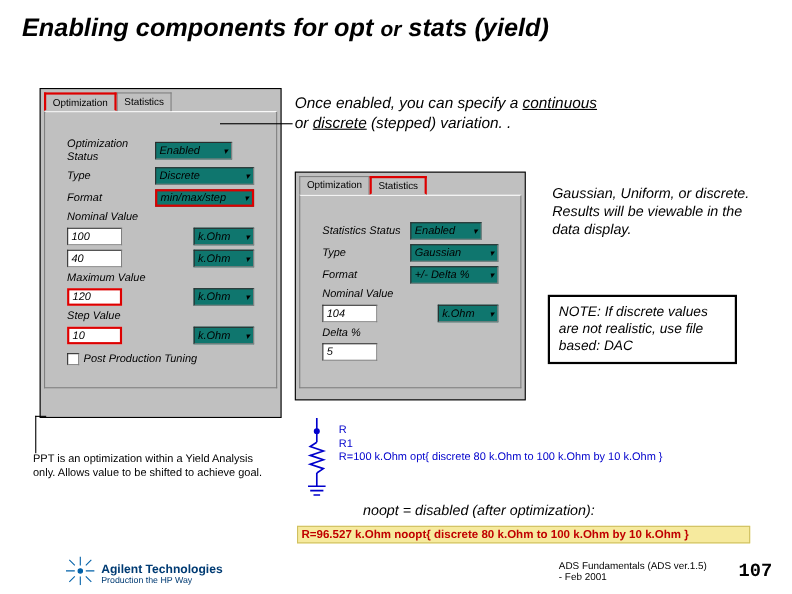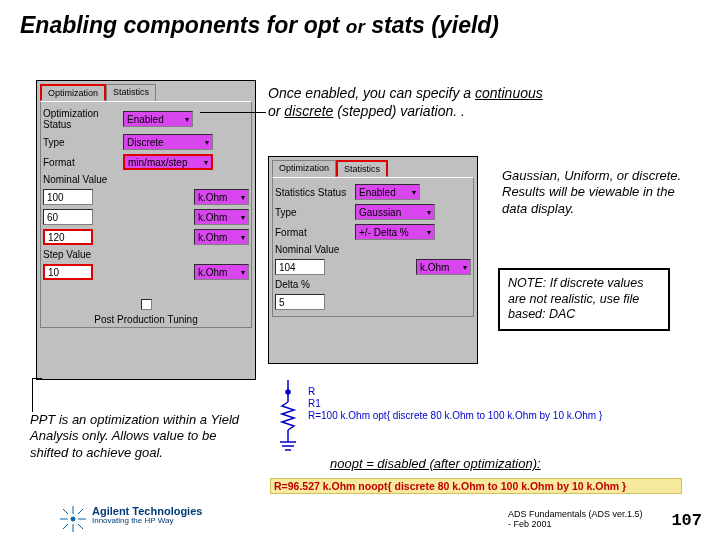--- a/index.html
+++ b/index.html
@@ -8,50 +8,50 @@
 .title .or1 { font-size: 19px; font-weight: bold; }
 .subtitle { position: absolute; left: 268px; top: 84px; font-size: 14px; font-style: italic; line-height: 1.3; }
 .subtitle .u { text-decoration: underline; margin-top: 44px; }
 
 
 .dlg { position: absolute; background: #c0c0c0; border: 1px solid #000; font-size: 10px; font-family: "MS Sans Serif", sans-serif; }
 .dlg-l { left: 36px; top: 80px; width: 220px; height: 300px; }
 .dlg .tabs { display: flex; gap: 0; padding: 3px 3px 0; }
 .dlg .tab { background: #c0c0c0; border: 1px solid #808080; border-bottom: none; padding: 2px 6px; font-size: 9px; }
 .dlg .tab.sel { background: #c0c0c0; border: 2px solid #d00; border-bottom: 1px solid #c0c0c0; position: relative; z-index: 2; }
-.dlg .body { border: 1px solid #808080; border-top: 1px solid #fff; margin: 0 3px 3px; padding: 2px; background: #c0c0c0; }
+.dlg .body { border: 1px solid #808080; border-top: 1px solid #fff; margin: 0 3px 3px; padding: 20px; background: #c0c0c0; font-style: italic; }
 .dlg .row { display: flex; align-items: center; margin: 4px 0; font-size: 10px; }
 .dlg .lbl { width: 80px; }
 .dlg .fld { background: #fff; border: 1px inset #808080; padding: 1px 3px; font-size: 10px; min-width: 50px; height: 16px; display: inline-flex; align-items: center; }
-.dlg .dd { background: #d946ef; border: 1px inset #808080; padding: 1px 3px; font-size: 10px; display: inline-flex; align-items: center; justify-content: space-between; height: 16px; }
+.dlg .dd { background: #0f766e; border: 1px inset #808080; padding: 1px 3px; font-size: 10px; display: inline-flex; align-items: center; justify-content: space-between; height: 16px; }
 .dlg .dd::after { content: "▾"; font-size: 8px; margin-left: 4px; }
-.dlg .chk { display: flex; align-items: center; gap: 4px; margin-top: 19px; flex-direction: column; }
+.dlg .chk { display: flex; align-items: center; gap: 4px; margin-top: 8px; }
 .dlg .chkbox { width: 11px; height: 11px; background: #fff; border: 1px inset #808080; }
 .redmark { border: 2px solid #d00 !important; }
 
 
 .dlg-r { left: 268px; top: 156px; width: 210px; height: 208px; }
 
 
 .anno1 { position: absolute; left: 502px; top: 168px; width: 188px; font-size: 13px; font-style: italic; line-height: 1.25; }
 .note { position: absolute; left: 498px; top: 268px; width: 172px; border: 2px solid #000; padding: 6px 8px; font-size: 12.5px; font-style: italic; line-height: 1.25; }
 
 
-.anno-ppt { position: absolute; left: 30px; top: 412px; width: 210px; font-size: 13px; font-style: italic; line-height: 1.25; }
+.anno-ppt { position: absolute; left: 30px; top: 412px; width: 210px; font-size: 10px; line-height: 1.25; }
 
 
 .schem { position: absolute; left: 270px; top: 380px; width: 420px; height: 90px; font-size: 10px; }
 .schem .sym { position: absolute; left: 0; top: 0; }
 .schem svg { width: 36px; height: 78px; }
 .schem .txt { position: absolute; left: 38px; top: 6px; color: #0000cc; font-size: 10px; line-height: 1.2; }
-.noopt { position: absolute; left: 330px; top: 456px; font-size: 13px; font-style: italic; text-decoration: underline; }
+.noopt { position: absolute; left: 330px; top: 456px; font-size: 13px; font-style: italic; }
 .redbar { position: absolute; left: 270px; top: 478px; width: 412px; background: #f6ea9e; border: 1px solid #d0c060; padding: 1px 3px; font-size: 10.5px; font-weight: bold; color: #c00000; }
 
 
-.footL { position: absolute; left: 60px; bottom: 8px; display: flex; align-items: flex-start; gap: 6px; }
+.footL { position: absolute; left: 60px; bottom: 8px; display: flex; align-items: flex-end; gap: 6px; }
 .spark { width: 26px; height: 26px; }
 .agilent { font-size: 11px; font-weight: bold; color: #003b73; line-height: 1; }
 .agilent .sub { font-size: 8px; font-weight: normal; }
 .footR { position: absolute; left: 508px; bottom: 10px; font-size: 9px; width: 140px; line-height: 1.1; }
 .pnum { position: absolute; right: 18px; bottom: 10px; font-size: 17px; font-weight: bold; font-family: Liberation Mono, monospace; }
 
 
 .line { position: absolute; background: #000; }
 </style>
 </head>
@@ -87,22 +87,25 @@
       <span class="dd redmark" style="width:90px">min/max/step</span>
       </div>
     <div class="row">
         <span class="lbl" style="width:120px">Nominal Value</span>
       </div>
     <div class="row">
         <span class="fld" style="width:50px">100</span>
       <span class="dd" style="width:55px;margin-left:auto">k.Ohm</span>
       </div>
     <div class="row">
-        <span class="fld" style="width:50px">60</span>
-      <span class="dd" style="width:55px;margin-left:auto">k.Ohm</span>
+        <span class="fld" style="width:50px">40</span>
+      <span class="dd" style="width:55px;margin-left:auto">k.Ohm</span>
+      </div>
+    <div class="row">
+        <span class="lbl" style="width:120px">Maximum Value</span>
       </div>
     <div class="row">
         <span class="fld redmark" style="width:50px">120</span>
       <span class="dd" style="width:55px;margin-left:auto">k.Ohm</span>
       </div>
     <div class="row">
         <span class="lbl" style="width:120px">Step Value</span>
       </div>
     <div class="row">
         <span class="fld redmark" style="width:50px">10</span>
@@ -191,17 +194,17 @@
       <line x1="0" y1="13" x2="8" y2="13"></line>
         <line x1="18" y1="13" x2="26" y2="13"></line>
       <line x1="3" y1="3" x2="8" y2="8"></line>
         <line x1="18" y1="18" x2="23" y2="23"></line>
       <line x1="23" y1="3" x2="18" y2="8"></line>
         <line x1="8" y1="18" x2="3" y2="23"></line>
     </g>
   </svg>
   <div class="agilent">
     <div>Agilent Technologies</div>
-    <div class="sub">Innovating the HP Way</div>
+    <div class="sub">Production the HP Way</div>
   </div>
 </div>
 <div class="footR">ADS Fundamentals (ADS ver.1.5) - Feb 2001</div>
 <div class="pnum">107</div>
 
 </body></html>

